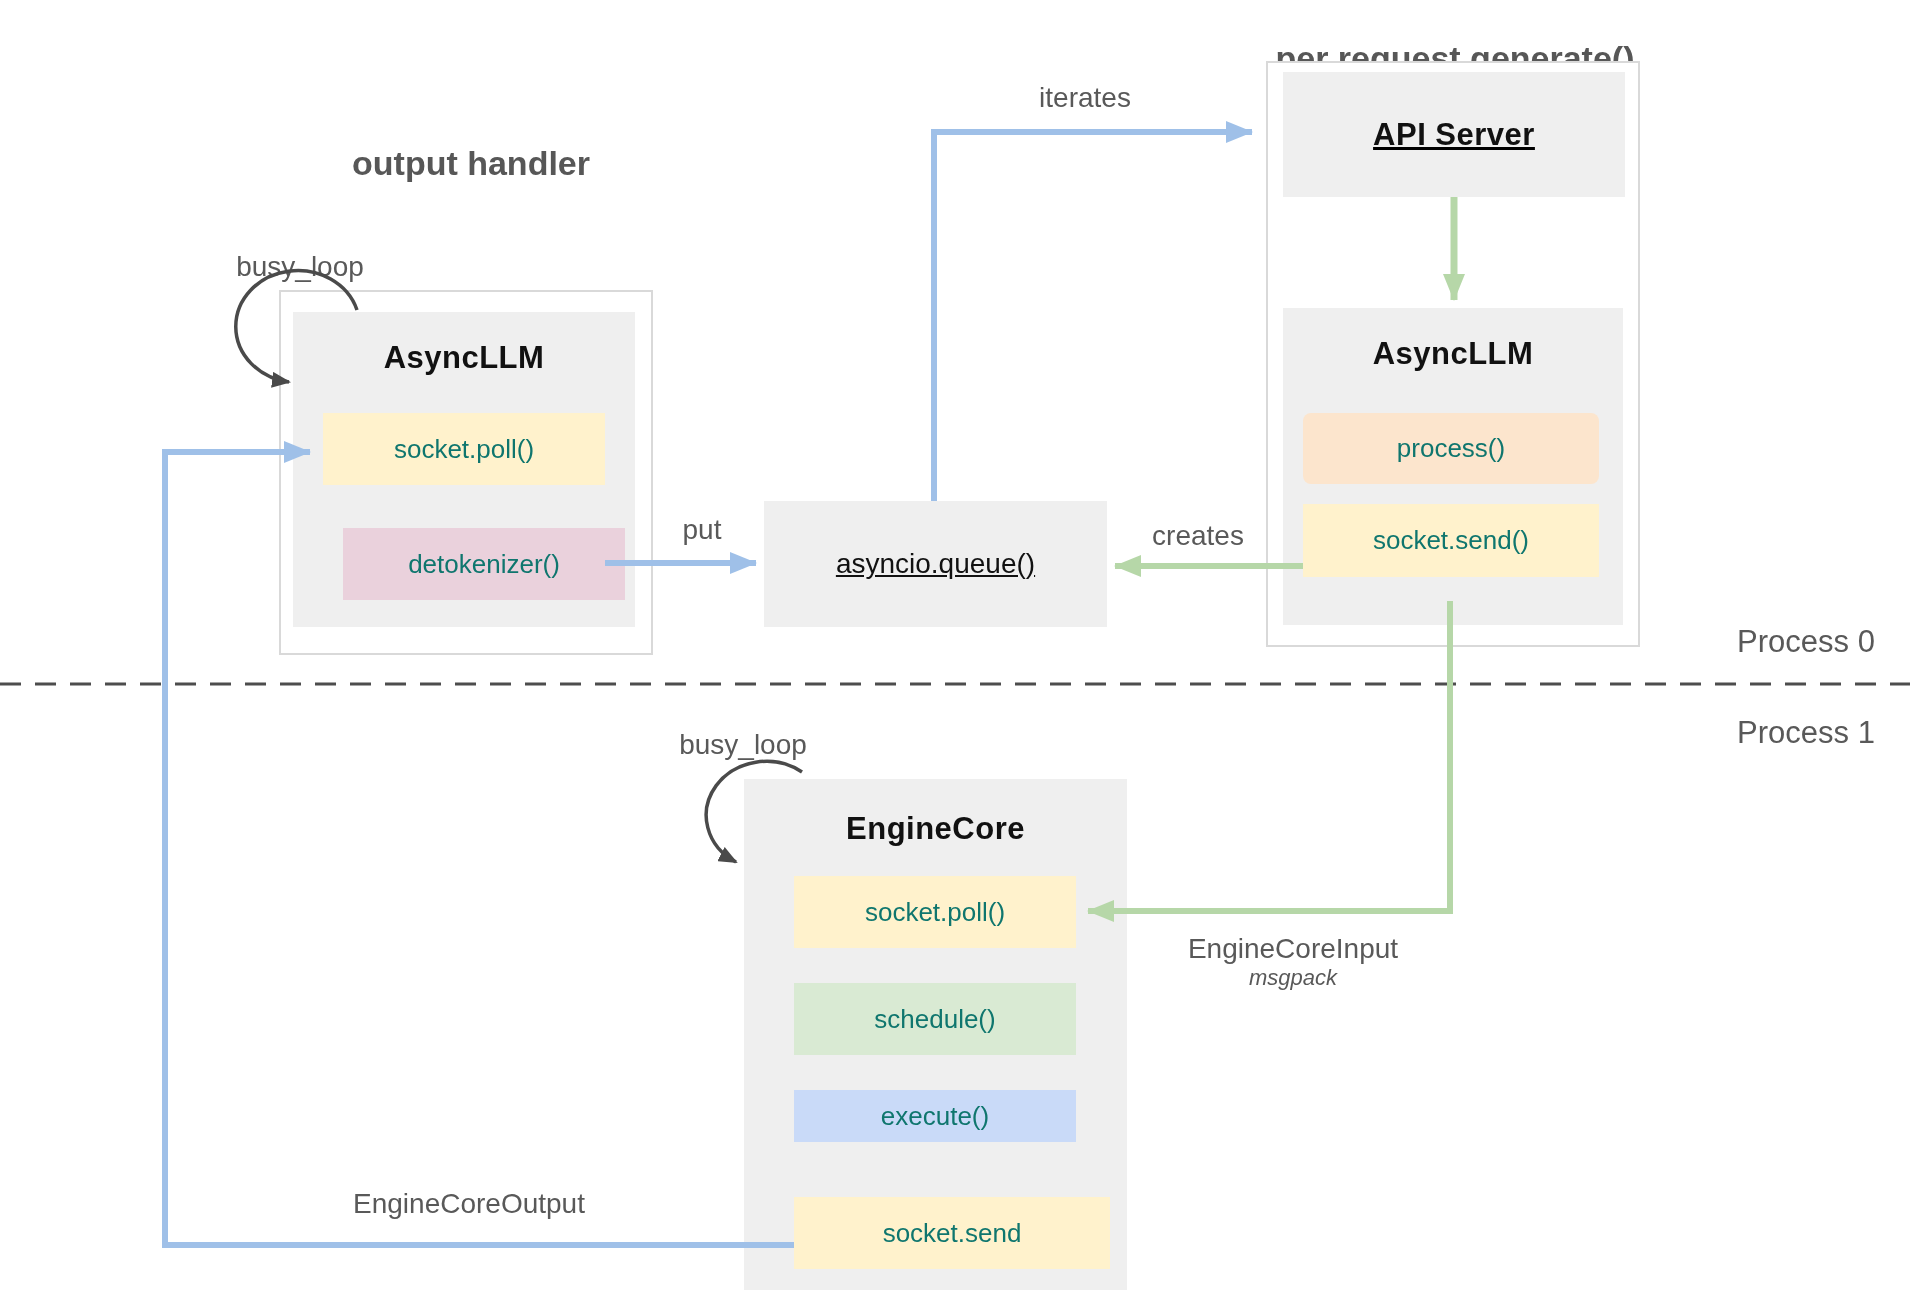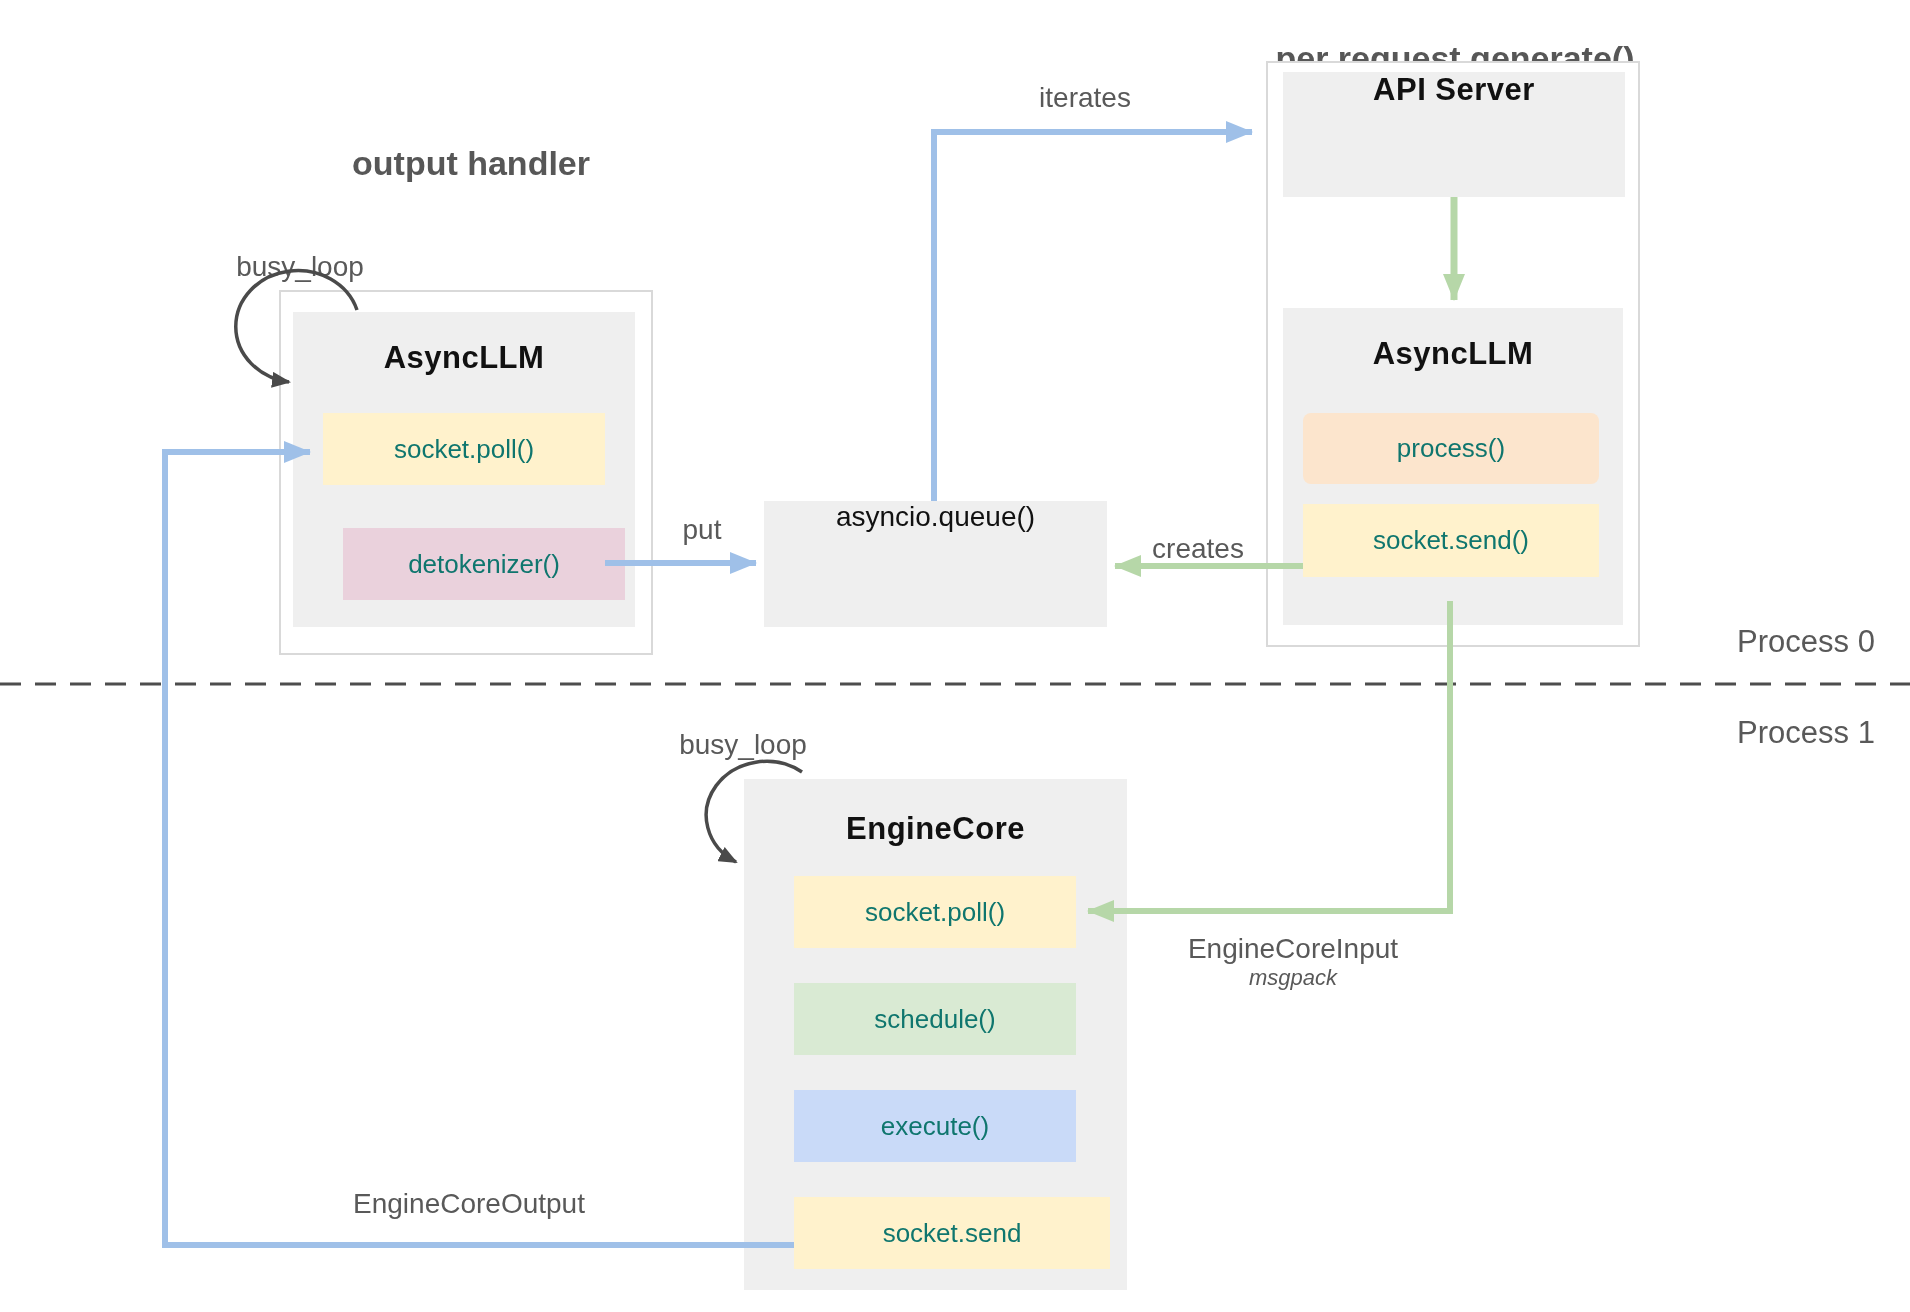--- a/index.html
+++ b/index.html
@@ -20,21 +20,21 @@
   .chip{
     display:flex;align-items:center;justify-content:center;
     font-size:26px;color:#0f766e;box-sizing:border-box;text-align:right;
   }
   .fill-yellow{background:#fff2cc;}
   .fill-pink{background:#ead1dc;}
   .fill-orange{background:#fce5cd;}
   .fill-green{background:#d9ead3;}
   .fill-blue{background:#c9daf8;}
   
-  .center-box{display:flex;align-items:flex-start;justify-content:center;}
+  .center-box{display:flex;align-items:center;justify-content:center;text-decoration:underline;}
   
   .lbl{
     color:#595959;font-size:28px;white-space:nowrap;
     transform:translate(-50%,-50%);
   }
   .lbl-bold{font-weight:700;font-size:34px;color:#575757;}
   .lbl-process{font-size:31px;}
   .lbl-stack{text-align:center;line-height:1.15;}
   .lbl-italic{font-style:italic;font-size:22px;}
   #wires{position:absolute;left:0;top:0;z-index:5;pointer-events:none;}
@@ -71,32 +71,32 @@
 
   <div class="abs layer gray-box center-box" style="left:764px;top:501px;width:343px;height:126px;font-size:28px;color:#111;">
     <span>asyncio.queue()</span>
   </div>
 
   <div class="abs layer gray-box" style="left:744px;top:779px;width:383px;height:511px;">
     <div class="node-title" style="padding-top:32px;">EngineCore</div>
   </div>
   <div class="abs layer chip fill-yellow" style="left:794px;top:876px;width:282px;height:72px;">socket.poll()</div>
   <div class="abs layer chip fill-green" style="left:794px;top:983px;width:282px;height:72px;">schedule()</div>
-  <div class="abs layer chip fill-blue" style="left:794px;top:1090px;width:282px;height:72px;">execute()</div>
+  <div class="abs layer chip fill-blue" style="left:794px;top:1090px;width:282px;height:52px;">execute()</div>
   <div class="abs layer chip fill-yellow" style="left:794px;top:1197px;width:316px;height:72px;">socket.send</div>
 
   <div class="abs layer lbl" style="left:300px;top:267px;">busy_loop</div>
 
   <div class="abs layer lbl" style="left:743px;top:745px;">busy_loop</div>
 
   <div class="abs layer lbl" style="left:1085px;top:98px;text-align:center;">iterates</div>
 
   <div class="abs layer lbl" style="left:702px;top:530px;">put</div>
 
-  <div class="abs layer lbl" style="left:1198px;top:549px;">creates</div>
+  <div class="abs layer lbl" style="left:1198px;top:536px;">creates</div>
 
   <div class="abs layer lbl lbl-stack" style="left:1293px;top:962px;">
     <div>EngineCoreInput</div>
     <div class="lbl-italic">msgpack</div>
   </div>
 
   <div class="abs layer lbl" style="left:469px;top:1204px;">EngineCoreOutput</div>
 
   <div class="abs layer lbl lbl-process" style="left:1806px;top:642px;">Process 0</div>
 

